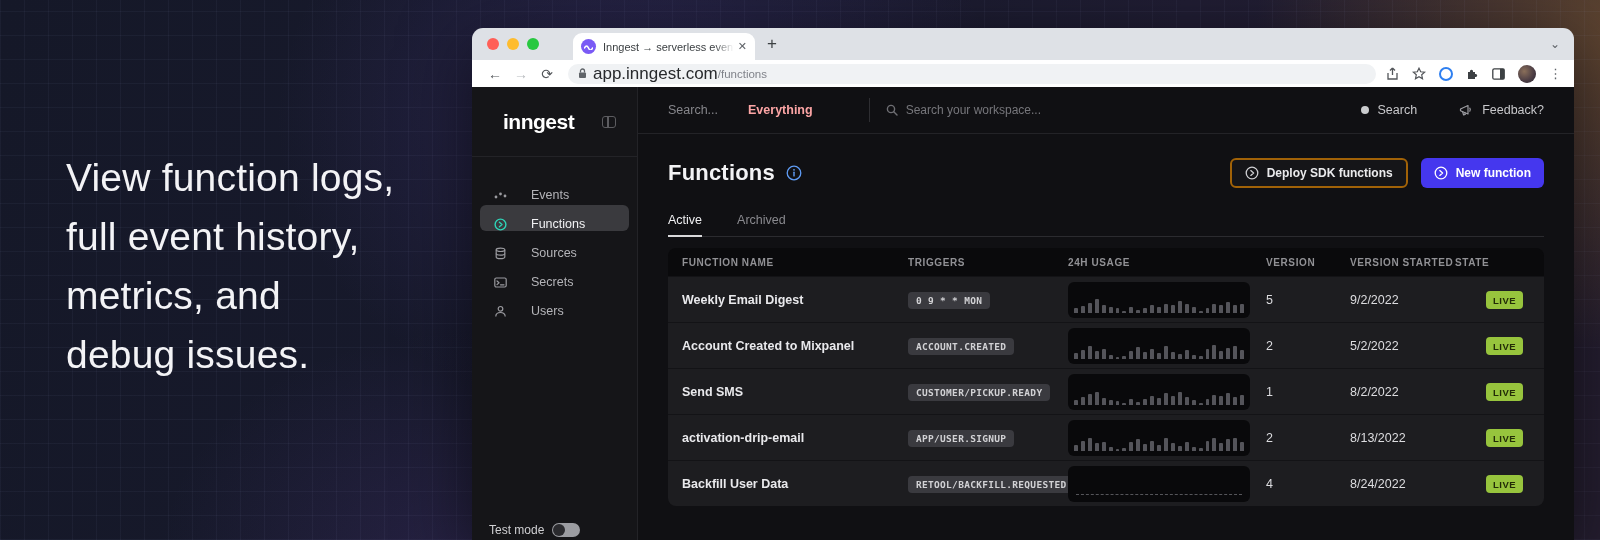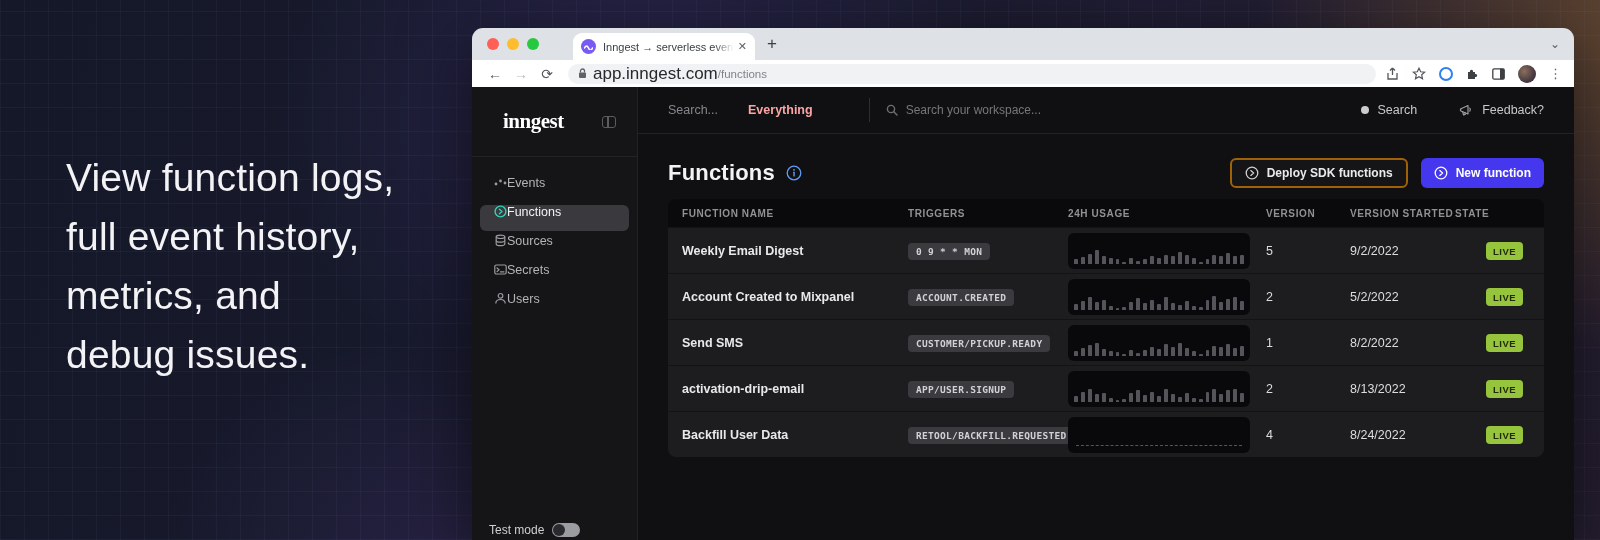--- a/index.html
+++ b/index.html
@@ -53,26 +53,26 @@
     background:radial-gradient(circle at 35% 35%, #8a6f5a, #4a3c44 60%, #2b2733); }
   .dots-v { color:#5f6368; font-size:13px; letter-spacing:0; }
 
   
   .app { position:absolute; left:0; top:59px; right:0; bottom:0; background:#101013; }
 
   .sidebar { position:absolute; left:0; top:0; bottom:0; width:166px; background:#151518;
     border-right:1px solid #232327; }
   .logo-row { height:70px; border-bottom:1px solid #232327; display:flex; align-items:center;
     justify-content:space-between; padding:0 21px 0 31px; }
-  .logo { color:#fff; font-size:21px; font-weight:800; letter-spacing:-.5px;font-family:Liberation Serif, serif; }
+  .logo { color:#fff; font-size:21px; font-weight:800; letter-spacing:-.5px; }
   .collapse-ico { width:14px; height:12px; border:1.5px solid #5c5c60; border-radius:3px; position:relative; }
   .collapse-ico::after { content:""; position:absolute; left:4px; top:0; bottom:0; width:1.5px; background:#5c5c60; }
   .nav { padding-top:16px; }
   .nav-item { height:26px; margin:3px 8px; padding:0 14px; border-radius:6px; display:flex;
-    align-items:flex-start; gap:0; color:#b4b4b8; font-size:12.5px; }
+    align-items:flex-end; gap:24px; color:#b4b4b8; font-size:12.5px; }
   .nav-item.active { background:#3a3a3e; color:#f2f2f4; }
   .nav-item svg { flex-shrink:0; }
   .testmode { position:absolute; left:17px; bottom:3px; display:flex; align-items:center; gap:8px;
     color:#cfcfd2; font-size:12px; }
   .toggle { width:28px; height:14px; border-radius:7px; background:#9b9ca1; position:relative; }
   .toggle::after { content:""; position:absolute; left:1px; top:1px; width:12px; height:12px;
     border-radius:50%; background:#2a2a2e; }
 
   .topbar { position:absolute; left:166px; right:0; top:0; height:47px; border-bottom:1px solid #232327;
     display:flex; align-items:center; padding:0 30px; }
@@ -279,20 +279,24 @@
             <div class="btn primary">
               <svg width="14" height="14" viewBox="0 0 14 14">
                   <circle cx="7" cy="7" r="5.8" fill="none" stroke="#fff" stroke-width="1.3"></circle>
                   <path d="M5.8 4.6 L8.6 7 L5.8 9.4" fill="none" stroke="#fff" stroke-width="1.3" stroke-linecap="round" stroke-linejoin="round"></path>
                 </svg>
               <span>New function</span>
             </div>
           </div>
         </div>
 
+        <div class="tabs">
+          <span class="tabitem active">Active</span>
+          <span class="tabitem">Archived</span>
+        </div>
 
         <div class="table">
           <div class="trow thead">
             <span>FUNCTION NAME</span>
             <span>TRIGGERS</span>
             <span>24H USAGE</span>
             <span>VERSION</span>
             <span>VERSION STARTED</span>
             <span>STATE</span>
           </div>

